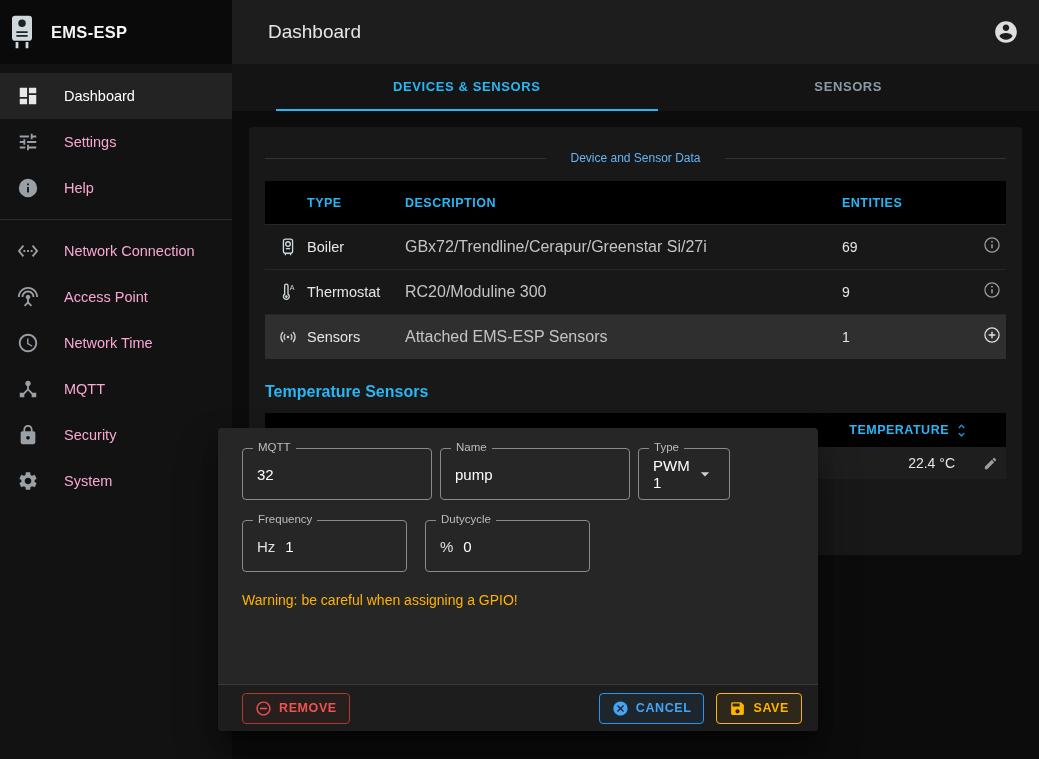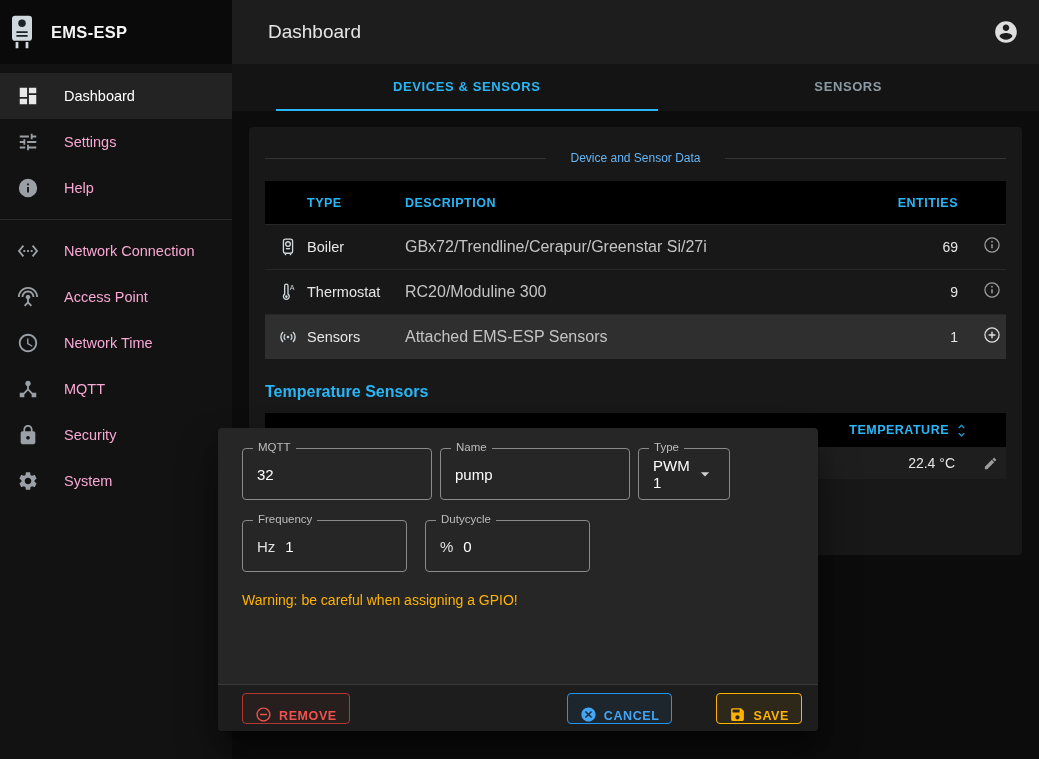--- a/index.html
+++ b/index.html
@@ -43,21 +43,21 @@
 
   
   .dtable { width:100%; }
   .drow { display:flex; align-items:center; height:45px; border-top:1px solid #272727; }
   .drow.head { height:43px; background:#000000; border-top:none; }
   .drow.highlight { background:#2f2f2f; }
   .col-icon { width:42px; display:flex; align-items:center; padding-left:13px; }
   .col-icon svg { width:20px; height:20px; color:#cfd8dc; }
   .col-type { width:98px; font-size:14.5px; color:#e6e6e6; }
   .col-desc { flex:1; font-size:16px; color:#c4c4c4; }
-  .col-ent { width:120px; text-align:right; font-size:14px; color:#e6e6e6; padding-right:4px; }
+  .col-ent { width:120px; font-size:14px; color:#e6e6e6; padding-right:4px; }
   .col-act { width:44px; display:flex; justify-content:flex-end; padding-right:4px; }
   .col-act svg { width:20px; height:20px; cursor:pointer; }
   .head .col-type, .head .col-desc, .head .col-ent { font-size:12.5px; font-weight:bold;
     letter-spacing:.5px; color:#29b6f6; }
   .icon-info { color:#9e9e9e; }
   .icon-add { color:#e0e0e0; }
 
   .temp-title { margin-top:24px; font-size:16px; font-weight:bold; color:#29b6f6; }
 
   .ttable { margin-top:12px; }
@@ -88,27 +88,27 @@
     font-family:inherit; width:100%; padding:0; }
   .w190 { width:190px; } .w92 { width:92px; cursor:pointer; } .w165 { width:165px; }
   .adorn { color:#e0e0e0; font-size:15px; margin-right:10px; }
   .select-value { color:#ffffff; font-size:15px; flex:1; }
   .dropdown-icon svg { width:20px; height:20px; fill:#cfcfcf; display:block; }
   .warning { font-size:14px; color:#ffb300; margin-top:4px; }
 
   .dialog-footer { height:47px; background:#1d1d1d; border-top:1px solid #3a3a3a;
     border-radius:0 0 4px 4px; display:flex; align-items:center; padding:0 16px 0 24px; }
   .spacer { flex:1; }
-  .btn { display:inline-flex; align-items:flex-end; gap:7px; height:31px; padding:0 12px;
+  .btn { display:inline-flex; align-items:center; gap:7px; height:31px; padding:0 12px;
     border-radius:4px; font-family:inherit; font-size:12.5px; font-weight:bold; letter-spacing:.6px;
     cursor:pointer; }
   .btn .btn-icon svg { width:17px; height:17px; fill:currentColor; display:block; }
   .btn-remove { border:1px solid #b13832; color:#ef5350; background:rgba(244,67,54,.05); }
   .btn-cancel { border:1px solid #2196f3; color:#42a5f5; background:rgba(33,150,243,.08); margin-right:12px; }
-  .btn-save   { border:1px solid #ffb300; color:#ffb300; background:rgba(255,179,0,.08);margin-left:32px; }
+  .btn-save   { border:1px solid #ffb300; color:#ffb300; background:rgba(255,179,0,.08); }
 </style>
 </head>
 <body>
 
 <div class="app">
 
   <aside class="sidebar">
     <div class="brand">
       <span class="logo">
         <svg viewBox="0 0 24 28">

